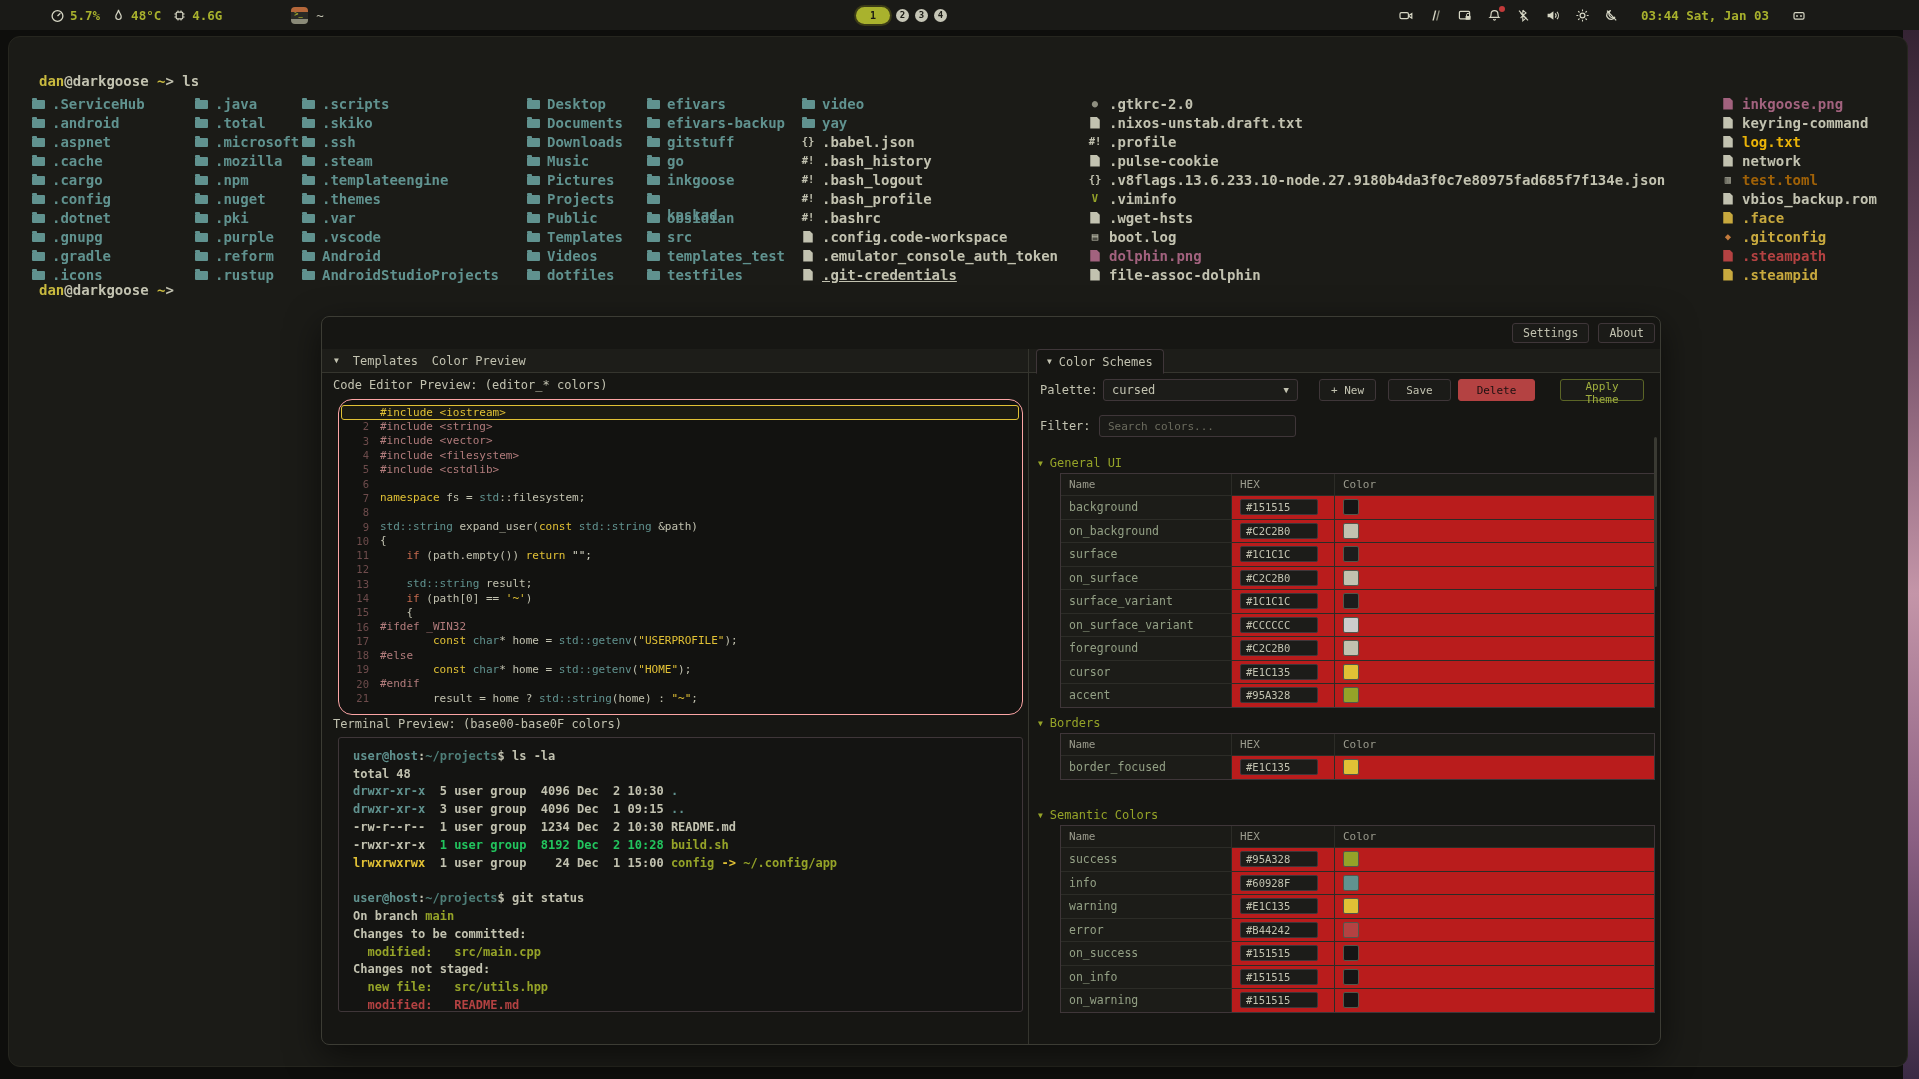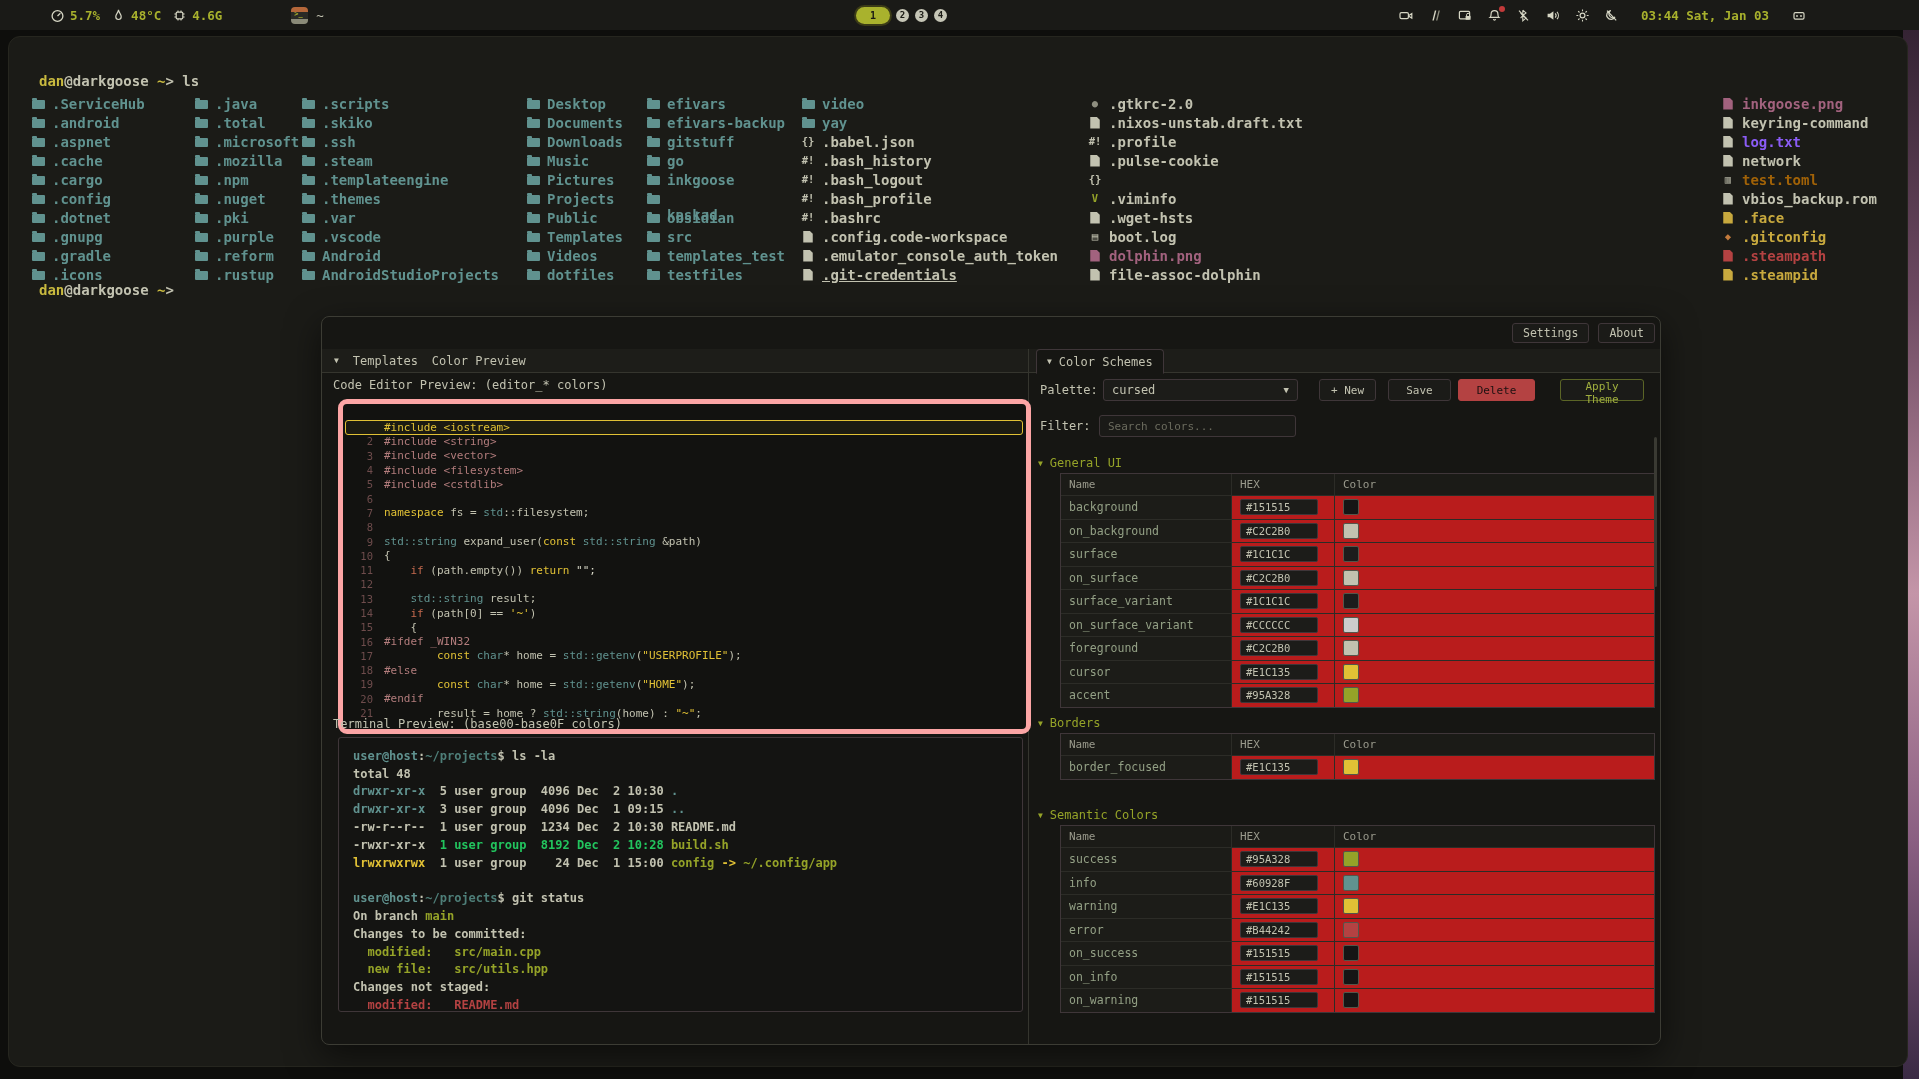--- a/index.html
+++ b/index.html
@@ -52,21 +52,21 @@
   .ltabs{position:absolute;left:12px;top:32px;height:23px;display:flex;align-items:center;gap:14px;z-index:4}
   .tab{font-size:12px;color:#c2c2b0;cursor:pointer}
   .pane-arrow{font-size:8px;color:#c2c2b0;cursor:pointer}
   #vdiv{position:absolute;left:706px;top:32px;bottom:0;width:1px;background:#35352e}
   .rtab{position:absolute;left:714px;top:32px;height:23px;display:flex;align-items:center;gap:7px;
      padding:0 10px;border:1px solid #3F3639;border-bottom:1px solid #161613;border-radius:4px 4px 0 0;
      background:#161613;z-index:4;cursor:pointer}
   .sec-label{position:absolute;left:11px;font-size:12px;color:#c2c2b0}
   
   #code-box{position:absolute;left:16px;top:82px;width:683px;height:309px;background:#121210;
-     border:5px solid #fca5a5;border-radius:9px;padding-top:16px;overflow:hidden}
+     border:1px solid #fca5a5;border-radius:14px;padding-top:5px;overflow:hidden}
   .code-line{height:14.3px;display:flex;align-items:center;font-size:11px;white-space:pre;position:relative}
   .lnum{width:30px;text-align:right;padding-right:11px;color:#6e4c4c;flex:none;font-size:10.5px}
   .hl-box{position:absolute;left:2px;right:3px;top:0;height:13px;border:1px solid #E1C135;
      border-radius:3px;background:rgba(225,193,53,.05)}
   
   #term-box{position:absolute;left:16px;top:420px;width:669px;height:264px;background:#141412;
      border:1px solid #3F3639;border-radius:3px;padding:9px 0 0 14px;overflow:hidden}
   .term-line{height:17.8px;display:flex;align-items:center;font-size:12px;font-weight:bold;white-space:pre}
   
   .rlabel{position:absolute;font-size:12px;color:#c2c2b0}
@@ -258,31 +258,31 @@
         <div class="ls-item"><span class="fi fi-glyph" style="color: rgb(194, 194, 176);">#!</span><span style="color: rgb(194, 194, 176);">.bashrc</span></div>
         <div class="ls-item"><span class="fi" style="color: rgb(194, 194, 176);"><span class="fi-file"></span></span><span style="color: rgb(194, 194, 176);">.config.code-workspace</span></div>
         <div class="ls-item"><span class="fi" style="color: rgb(194, 194, 176);"><span class="fi-file"></span></span><span style="color: rgb(194, 194, 176);">.emulator_console_auth_token</span></div>
         <div class="ls-item"><span class="fi" style="color: rgb(194, 194, 176);"><span class="fi-file"></span></span><span style="color: rgb(194, 194, 176); text-decoration: underline;">.git-credentials</span></div>
       </div>
       <div class="ls-col col7">
         <div class="ls-item"><span class="fi fi-glyph" style="color: rgb(143, 143, 128);">●</span><span style="color: rgb(194, 194, 176);">.gtkrc-2.0</span></div>
         <div class="ls-item"><span class="fi" style="color: rgb(194, 194, 176);"><span class="fi-file"></span></span><span style="color: rgb(194, 194, 176);">.nixos-unstab.draft.txt</span></div>
         <div class="ls-item"><span class="fi fi-glyph" style="color: rgb(194, 194, 176);">#!</span><span style="color: rgb(194, 194, 176);">.profile</span></div>
         <div class="ls-item"><span class="fi" style="color: rgb(194, 194, 176);"><span class="fi-file"></span></span><span style="color: rgb(194, 194, 176);">.pulse-cookie</span></div>
-        <div class="ls-item"><span class="fi fi-glyph" style="color: rgb(194, 194, 176);">{}</span></div>
+        <div class="ls-item"><span class="fi fi-glyph" style="color: rgb(194, 194, 176);">{}</span><span style="color: rgb(194, 194, 176);">.v8flags.13.6.233.10-node.27.9180b4da3f0c7e80975fad685f7f134e.json</span></div>
         <div class="ls-item"><span class="fi fi-glyph" style="color: rgb(149, 163, 40);">V</span><span style="color: rgb(194, 194, 176);">.viminfo</span></div>
         <div class="ls-item"><span class="fi" style="color: rgb(194, 194, 176);"><span class="fi-file"></span></span><span style="color: rgb(194, 194, 176);">.wget-hsts</span></div>
         <div class="ls-item"><span class="fi fi-glyph" style="color: rgb(194, 194, 176);">▤</span><span style="color: rgb(194, 194, 176);">boot.log</span></div>
         <div class="ls-item"><span class="fi" style="color: rgb(162, 98, 126);"><span class="fi-file"></span></span><span style="color: rgb(162, 98, 126);">dolphin.png</span></div>
         <div class="ls-item"><span class="fi" style="color: rgb(194, 194, 176);"><span class="fi-file"></span></span><span style="color: rgb(194, 194, 176);">file-assoc-dolphin</span></div>
       </div>
       <div class="ls-col col8">
         <div class="ls-item"><span class="fi" style="color: rgb(162, 98, 126);"><span class="fi-file"></span></span><span style="color: rgb(162, 98, 126);">inkgoose.png</span></div>
         <div class="ls-item"><span class="fi" style="color: rgb(194, 194, 176);"><span class="fi-file"></span></span><span style="color: rgb(194, 194, 176);">keyring-command</span></div>
-        <div class="ls-item"><span class="fi" style="color: rgb(194, 194, 176);"><span class="fi-file"></span></span><span style="color: #8b5cf6;">log.txt</span></div>
+        <div class="ls-item"><span class="fi" style="color: rgb(194, 194, 176);"><span class="fi-file"></span></span><span style="color: #eab308;">log.txt</span></div>
         <div class="ls-item"><span class="fi" style="color: rgb(194, 194, 176);"><span class="fi-file"></span></span><span style="color: rgb(194, 194, 176);">network</span></div>
         <div class="ls-item"><span class="fi fi-glyph" style="color: rgb(194, 194, 176);">▥</span><span style="color: #a16207;">test.toml</span></div>
         <div class="ls-item"><span class="fi" style="color: rgb(194, 194, 176);"><span class="fi-file"></span></span><span style="color: rgb(194, 194, 176);">vbios_backup.rom</span></div>
         <div class="ls-item"><span class="fi" style="color: rgb(200, 169, 62);"><span class="fi-file"></span></span><span style="color: rgb(200, 169, 62);">.face</span></div>
         <div class="ls-item"><span class="fi fi-glyph" style="color: rgb(196, 123, 60);">◆</span><span style="color: rgb(200, 169, 62);">.gitconfig</span></div>
         <div class="ls-item"><span class="fi" style="color: rgb(180, 66, 66);"><span class="fi-file"></span></span><span style="color: rgb(180, 66, 66);">.steampath</span></div>
         <div class="ls-item"><span class="fi" style="color: rgb(200, 169, 62);"><span class="fi-file"></span></span><span style="color: rgb(200, 169, 62);">.steampid</span></div>
       </div>
     </div>
   <div class="prompt" id="prompt2"><span style="color: rgb(201, 186, 63);">dan</span><span style="color: rgb(194, 194, 176);">@darkgoose </span><span style="color: rgb(201, 186, 63);">~</span><span style="color: rgb(194, 194, 176);">&gt;</span></div>
@@ -337,22 +337,22 @@
       <div class="term-line"><span style="color: rgb(96, 146, 143);">drwxr-xr-x</span><span style="color: rgb(194, 194, 176);">  5 user group  4096 Dec  2 10:30 </span><span style="color: rgb(96, 146, 143);">.</span></div>
       <div class="term-line"><span style="color: rgb(96, 146, 143);">drwxr-xr-x</span><span style="color: rgb(194, 194, 176);">  3 user group  4096 Dec  1 09:15 </span><span style="color: rgb(96, 146, 143);">..</span></div>
       <div class="term-line"><span style="color: rgb(194, 194, 176);">-rw-r--r--</span><span style="color: rgb(194, 194, 176);">  1 user group  1234 Dec  2 10:30 README.md</span></div>
       <div class="term-line"><span style="color: rgb(194, 194, 176);">-rwxr-xr-x</span><span style="color: #22c55e;">  1 user group  8192 Dec  2 10:28 </span><span style="color: rgb(149, 163, 40);">build.sh</span></div>
       <div class="term-line"><span style="color: rgb(225, 193, 53);">lrwxrwxrwx</span><span style="color: rgb(194, 194, 176);">  1 user group    24 Dec  1 15:00 </span><span style="color: rgb(149, 163, 40);">config</span><span style="color: rgb(225, 193, 53);"> -&gt; </span><span style="color: rgb(149, 163, 40);">~/.config/app</span></div>
       <div class="term-line"></div>
       <div class="term-line"><span style="color: rgb(96, 146, 143);">user@host</span><span style="color: rgb(194, 194, 176);">:</span><span style="color: rgb(78, 126, 120);">~/projects</span><span style="color: rgb(194, 194, 176);">$</span><span style="color: rgb(194, 194, 176);"> git status</span></div>
       <div class="term-line"><span style="color: rgb(194, 194, 176);">On branch </span><span style="color: rgb(149, 163, 40);">main</span></div>
       <div class="term-line"><span style="color: rgb(194, 194, 176);">Changes to be committed:</span></div>
       <div class="term-line"><span style="color: rgb(149, 163, 40);">  modified:   </span><span style="color: rgb(149, 163, 40);">src/main.cpp</span></div>
+      <div class="term-line"><span style="color: rgb(194, 194, 176);">Changes not staged:</span></div>
       <div class="term-line"><span style="color: rgb(149, 163, 40);">  new file:   </span><span style="color: rgb(149, 163, 40);">src/utils.hpp</span></div>
-      <div class="term-line"><span style="color: rgb(194, 194, 176);">Changes not staged:</span></div>
       <div class="term-line"><span style="color: rgb(180, 66, 66);">  modified:   </span><span style="color: rgb(180, 66, 66);">README.md</span></div>
     </div>
 
   <div class="rlabel" style="left:718px;top:66px">Palette:</div>
   <div id="palette-dd">
     <span>cursed</span>
     <span class="dd-caret">▼</span>
   </div>
   <button class="pbtn" id="btn-new">+ New</button>
   <button class="pbtn" id="btn-save">Save</button>

